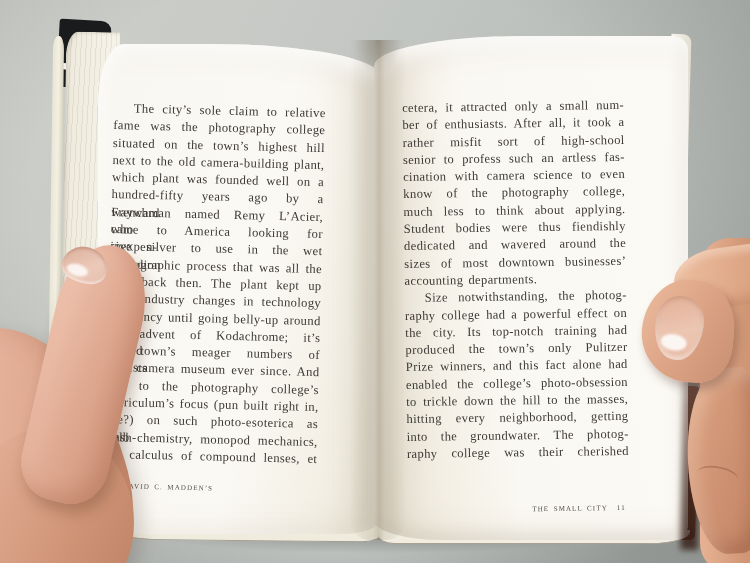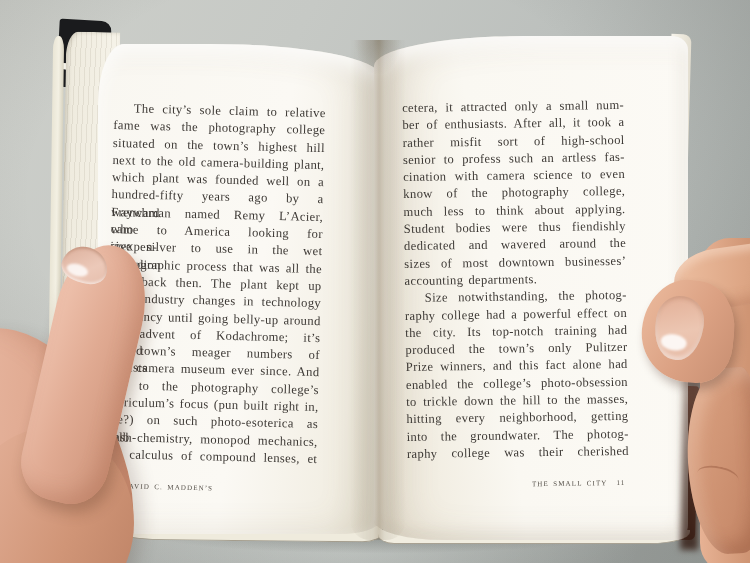--- a/index.html
+++ b/index.html
@@ -62,21 +62,21 @@
     letter-spacing:.35px;word-spacing:1.6px;}
   .textcol-left{left:114px;top:100px;width:212px;transform:rotate(1.4deg);transform-origin:top left;}
   .textcol-right{left:402px;top:100px;width:222px;transform:rotate(-.8deg);transform-origin:top left;}
   .tline{text-align:justify;text-align-last:justify;height:17.3px;overflow:visible;}
   .tline.indent{text-indent:20px;}
   .tline.noj{text-align-last:left;}
   .folio{margin-top:15px;font-size:7px;letter-spacing:1.1px;color:#514c45;
     display:flex;align-items:baseline;}
   .folio .num{margin-right:9px;}
   .folio-right{justify-content:flex-end;padding-right:4px;}
-  .folio-right .num{margin-right:0;margin-left:9px;}
+  .folio-right .num{margin-right:0;margin-left:9px;margin-top:25px;}
 
   
   .skin{background:linear-gradient(115deg,#eec2ae 0%,#dfa88f 55%,#c98e71 100%);}
   .lh-palm{left:-70px;top:322px;width:192px;height:290px;border-radius:46% 54% 42% 50%;
     transform:rotate(-18deg);z-index:7;
     box-shadow:inset -14px -18px 30px rgba(140,72,46,.28),6px 10px 18px rgba(60,40,28,.18);}
   .lh-base{left:-36px;top:428px;width:170px;height:190px;border-radius:50%;z-index:7;
     background:linear-gradient(115deg,#e6b49d,#d09577 60%,#bc8164);}
   .lh-gap-shadow{left:47px;top:366px;width:24px;height:120px;border-radius:50%;
     background:rgba(44,22,13,.8);filter:blur(5px);transform:rotate(6deg);z-index:7;}

